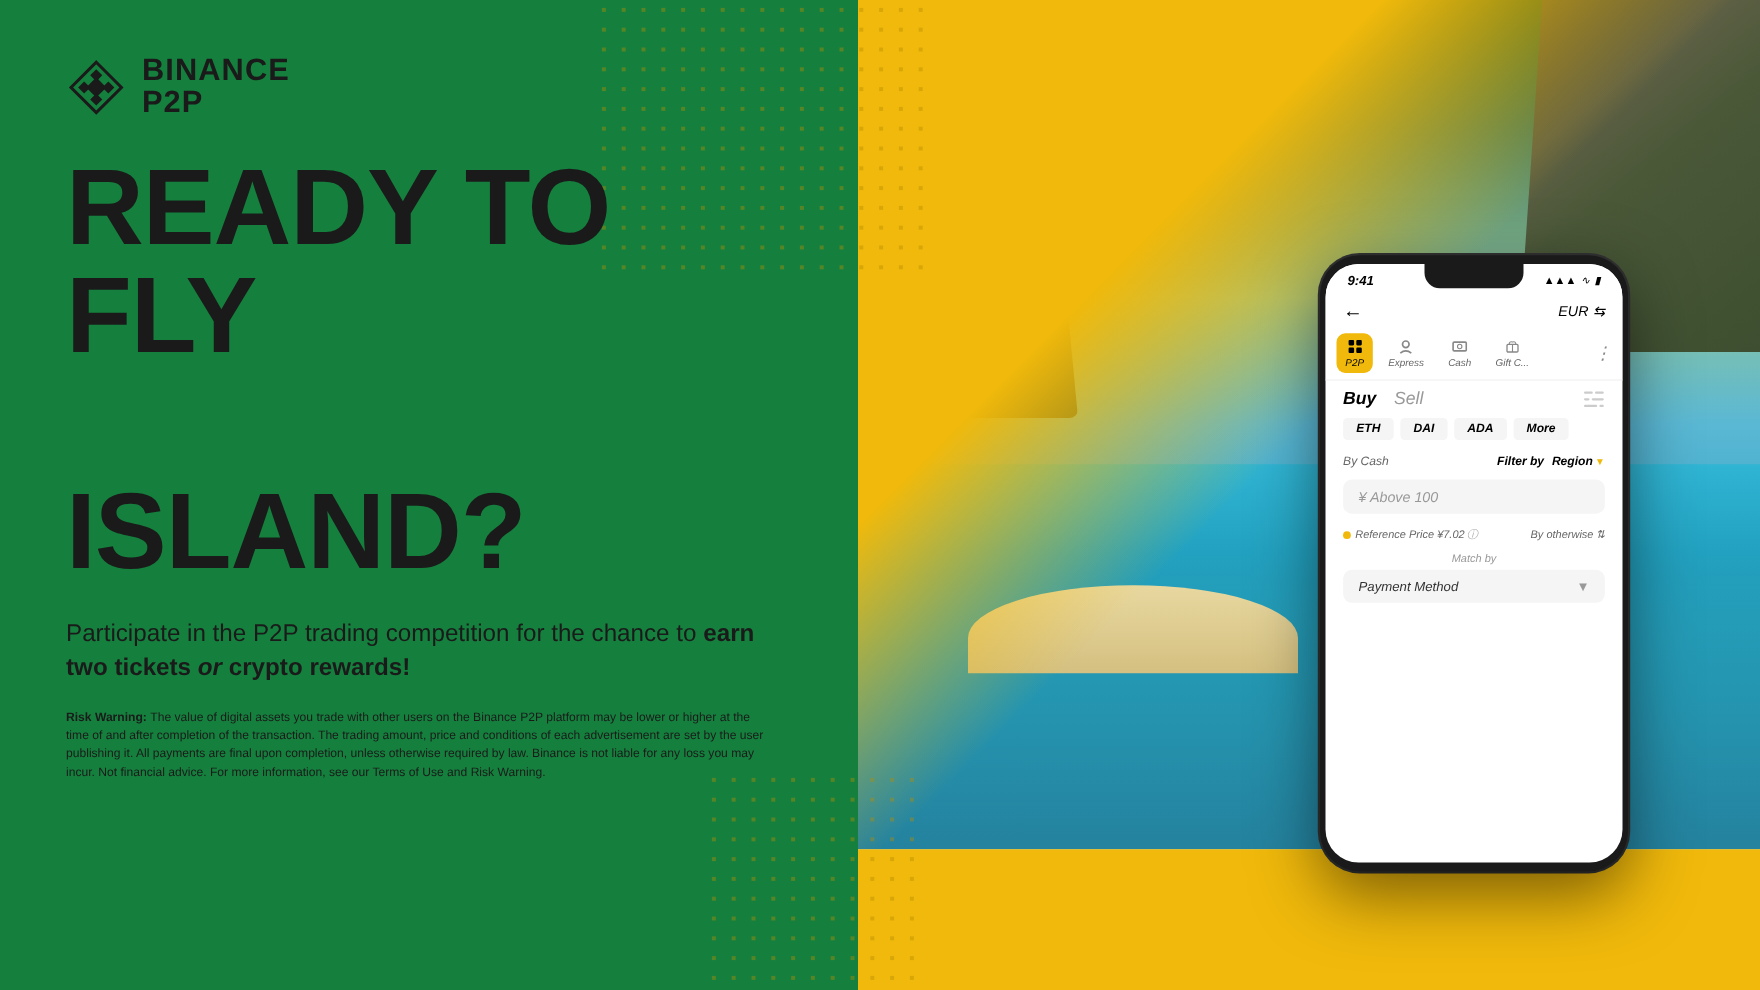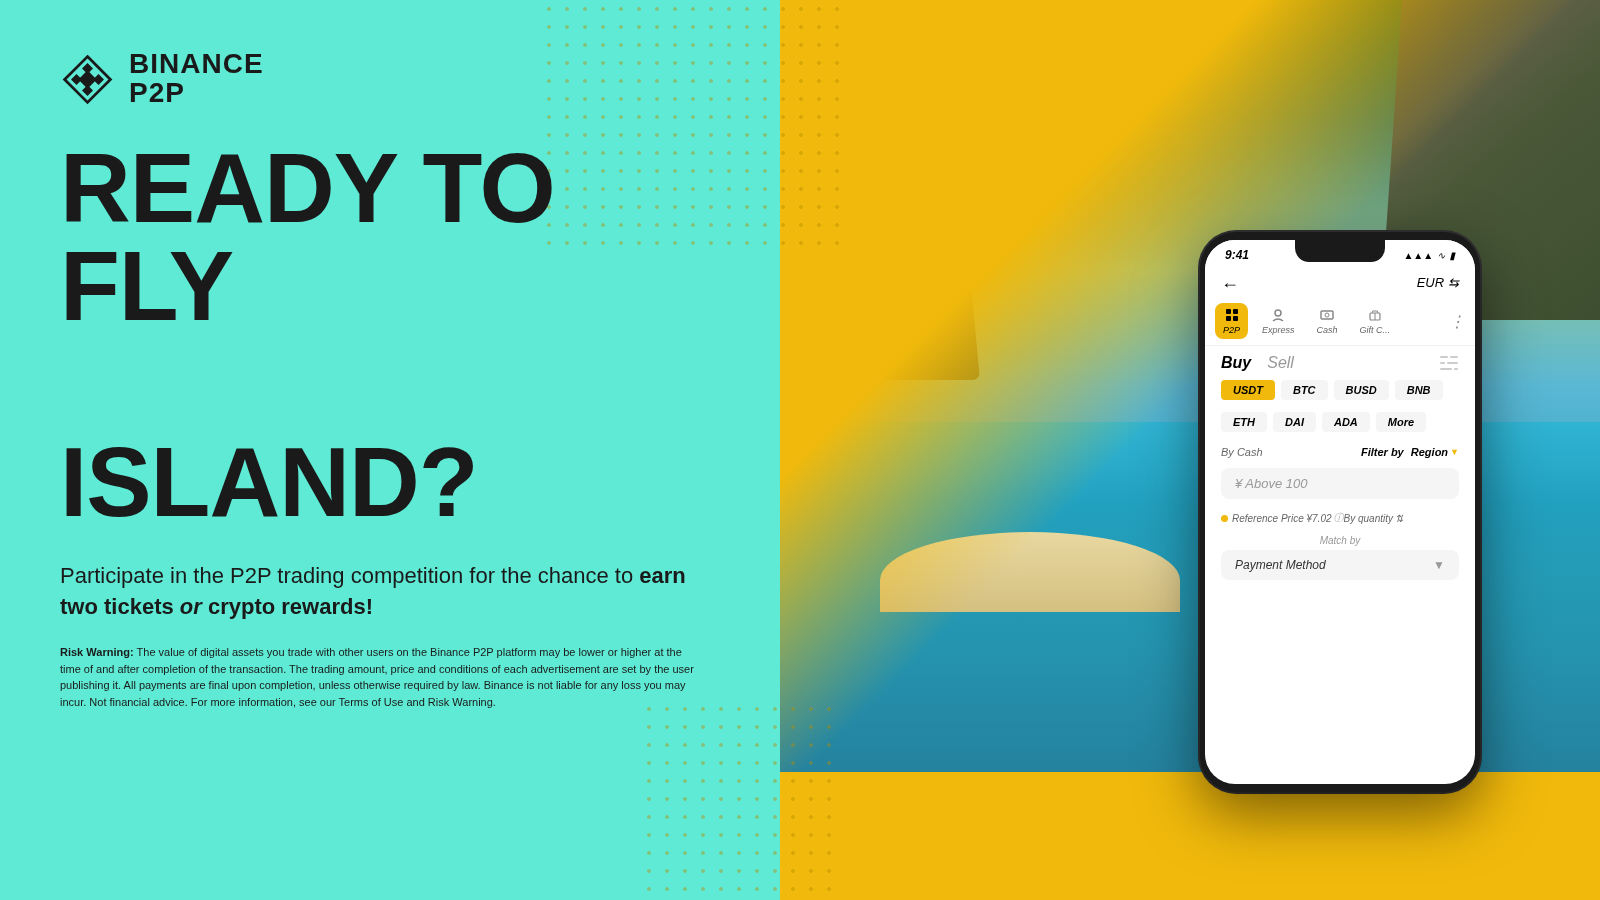--- a/index.html
+++ b/index.html
@@ -18,21 +18,21 @@
       height: 900px;
       display: flex;
       position: relative;
       overflow: hidden;
     }
 
     
     .left-section {
       width: 780px;
       height: 900px;
-      background: #5eead4;
+      background: #15803d;
       position: relative;
       z-index: 2;
       padding: 50px 60px;
       display: flex;
       flex-direction: column;
       justify-content: flex-start;
     }
 
     
     .dot-pattern {
@@ -505,21 +505,21 @@
 
     .amount-value {
       font-size: 13px;
       color: #999;
     }
 
     
     .ref-price-row {
       display: flex;
       align-items: center;
-      justify-content: flex-start;
+      justify-content: space-between;
       padding: 4px 16px 6px;
     }
 
     .ref-price-dot {
       width: 7px;
       height: 7px;
       border-radius: 50%;
       background: #F0B90B;
       display: inline-block;
       margin-right: 4px;
@@ -715,26 +715,20 @@
                   <rect x="1" y="1" width="8" height="2" rx="1" fill="#ccc"></rect>
                   <rect x="11" y="1" width="8" height="2" rx="1" fill="#ccc"></rect>
                   <rect x="1" y="7" width="5" height="2" rx="1" fill="#ccc"></rect>
                   <rect x="8" y="7" width="11" height="2" rx="1" fill="#ccc"></rect>
                   <rect x="1" y="13" width="12" height="2" rx="1" fill="#ccc"></rect>
                   <rect x="15" y="13" width="4" height="2" rx="1" fill="#ccc"></rect>
                 </svg>
             </div>
           </div>
 
-          <div class="crypto-row">
-            <span class="crypto-chip active">USDT</span>
-            <span class="crypto-chip">BTC</span>
-            <span class="crypto-chip">BUSD</span>
-            <span class="crypto-chip">BNB</span>
-          </div>
 
           <div class="crypto-row">
             <span class="crypto-chip">ETH</span>
             <span class="crypto-chip">DAI</span>
             <span class="crypto-chip">ADA</span>
             <span class="crypto-chip">More</span>
           </div>
 
           <div class="filter-row">
             <span class="filter-label">By Cash</span>
@@ -751,21 +745,21 @@
             </div>
           </div>
 
           <div class="ref-price-row">
             <div class="ref-price-label">
               <span class="ref-price-dot"></span>
               <span>Reference Price ¥7.02</span>
               <span class="ref-price-info">ⓘ</span>
             </div>
             <div class="by-quantity">
-              <span>By quantity</span>
+              <span>By otherwise</span>
               <span>⇅</span>
             </div>
           </div>
 
           <div class="match-row">
             <div class="match-label">Match by</div>
             <div class="payment-method-box">
               <span class="payment-text">Payment Method</span>
               <span class="payment-chevron">▼</span>
             </div>

